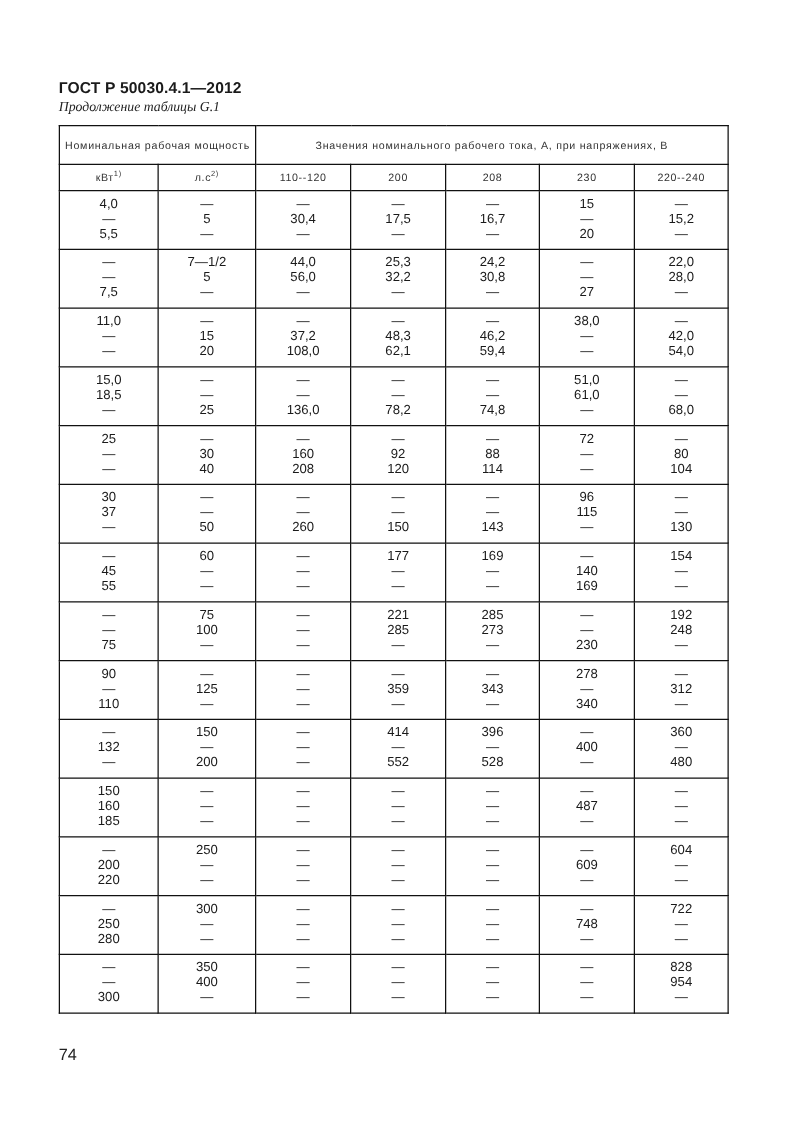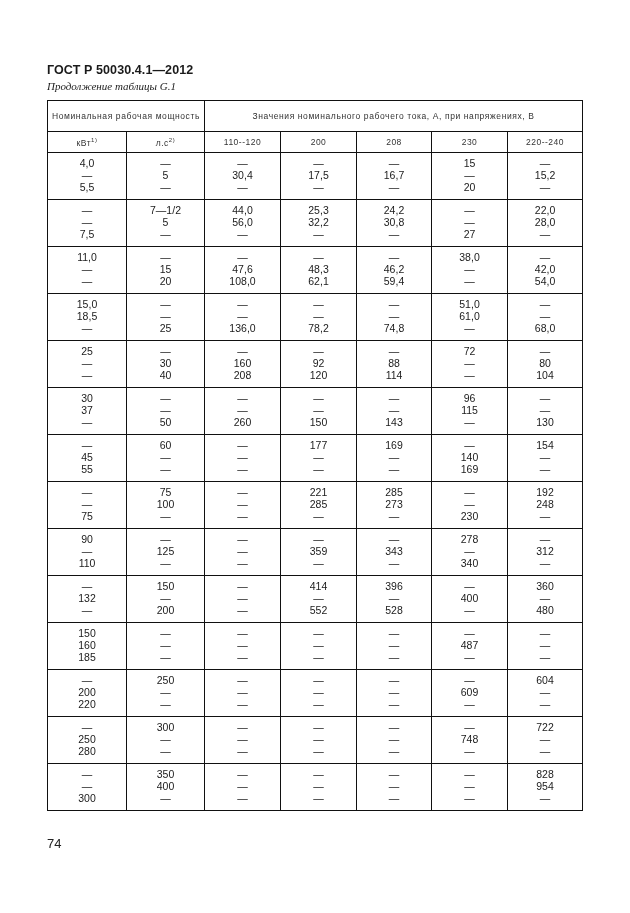--- a/index.html
+++ b/index.html
@@ -128,21 +128,21 @@
           <span class="cell-line">—</span>
           <span class="cell-line">—</span>
         </td>
         <td>
           <span class="cell-line">—</span>
           <span class="cell-line">15</span>
           <span class="cell-line">20</span>
         </td>
         <td>
           <span class="cell-line">—</span>
-          <span class="cell-line">47,6</span>
+          <span class="cell-line">37,2</span>
           <span class="cell-line">108,0</span>
         </td>
         <td>
           <span class="cell-line">—</span>
           <span class="cell-line">48,3</span>
           <span class="cell-line">62,1</span>
         </td>
         <td>
           <span class="cell-line">—</span>
           <span class="cell-line">46,2</span>

